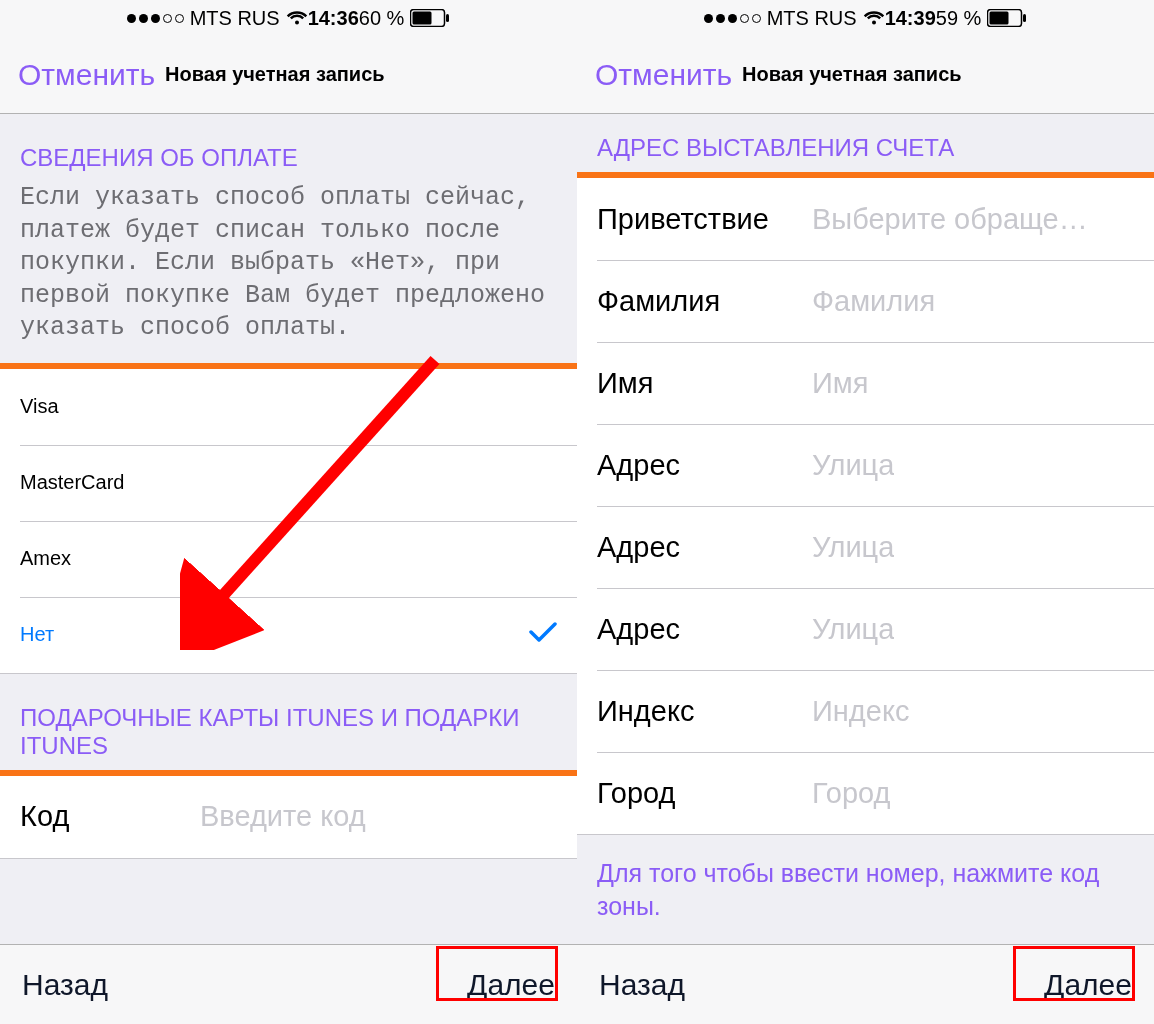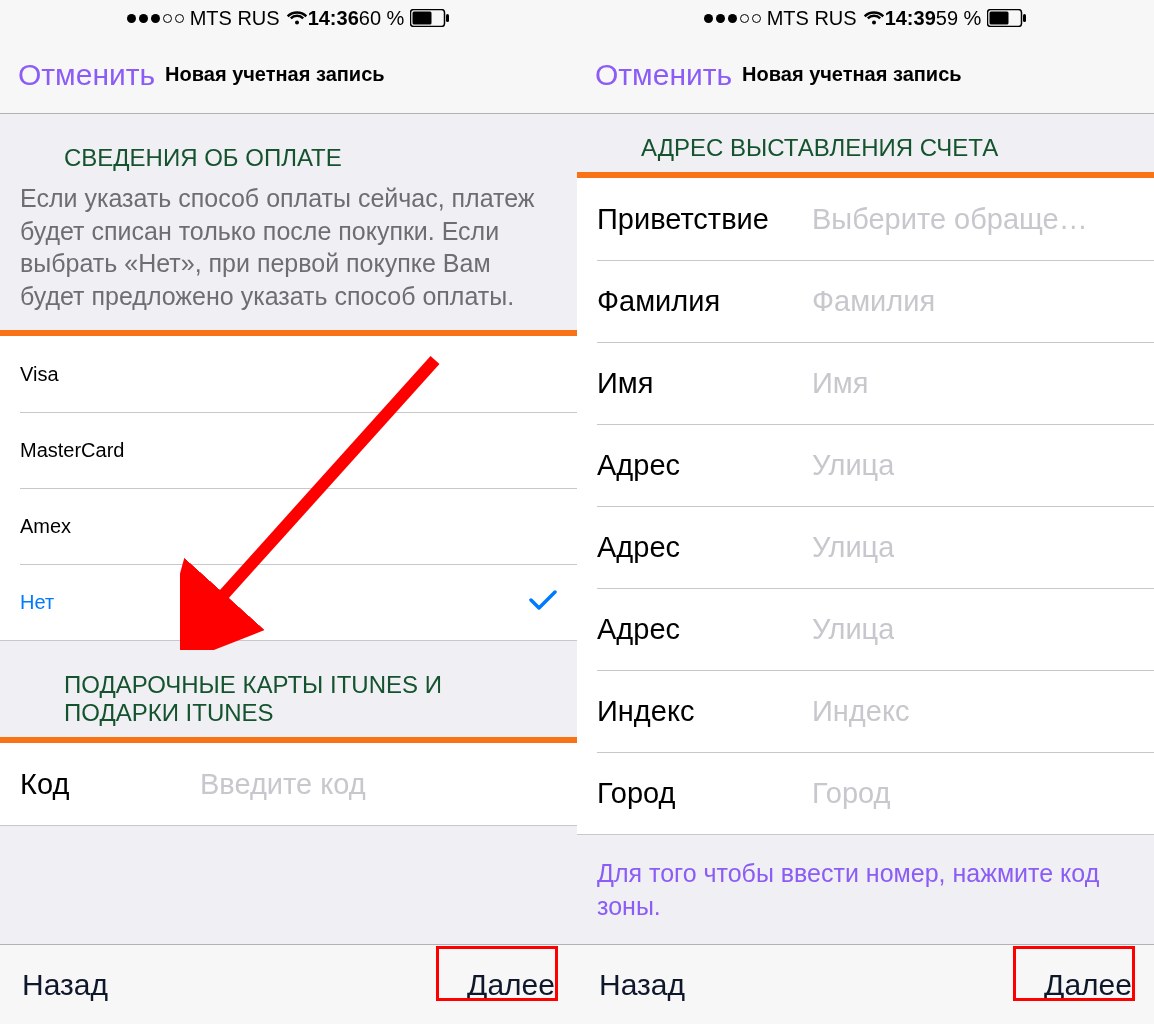--- a/index.html
+++ b/index.html
@@ -60,32 +60,32 @@
   
   .content {
     flex: 1;
     overflow: hidden;
     background: #efeff4;
     display:flex;
     flex-direction:column;
   }
   .section-header {
     padding: 30px 20px 10px 20px;
-    color: #14532d;
+    color: #8b5cf6;
     font-size: 24px;
     text-transform: uppercase;
     letter-spacing: 0px;
-    margin-left: 44px;
   }
   .section-header.small-gap { padding-top: 20px; }
   .section-description {
     padding: 0 20px 18px 20px;
     color: #6d6d72;
     font-size: 25px;
     line-height: 1.3;
+    font-family: Liberation Mono, monospace;
   }
   .footer-note {
     padding: 22px 20px 10px 20px;
     color: #8b5cf6;
     font-size: 25px;
     line-height: 1.3;
   }
   .list {
     background: #ef4444;
     border-top: 6px solid #f97316;

